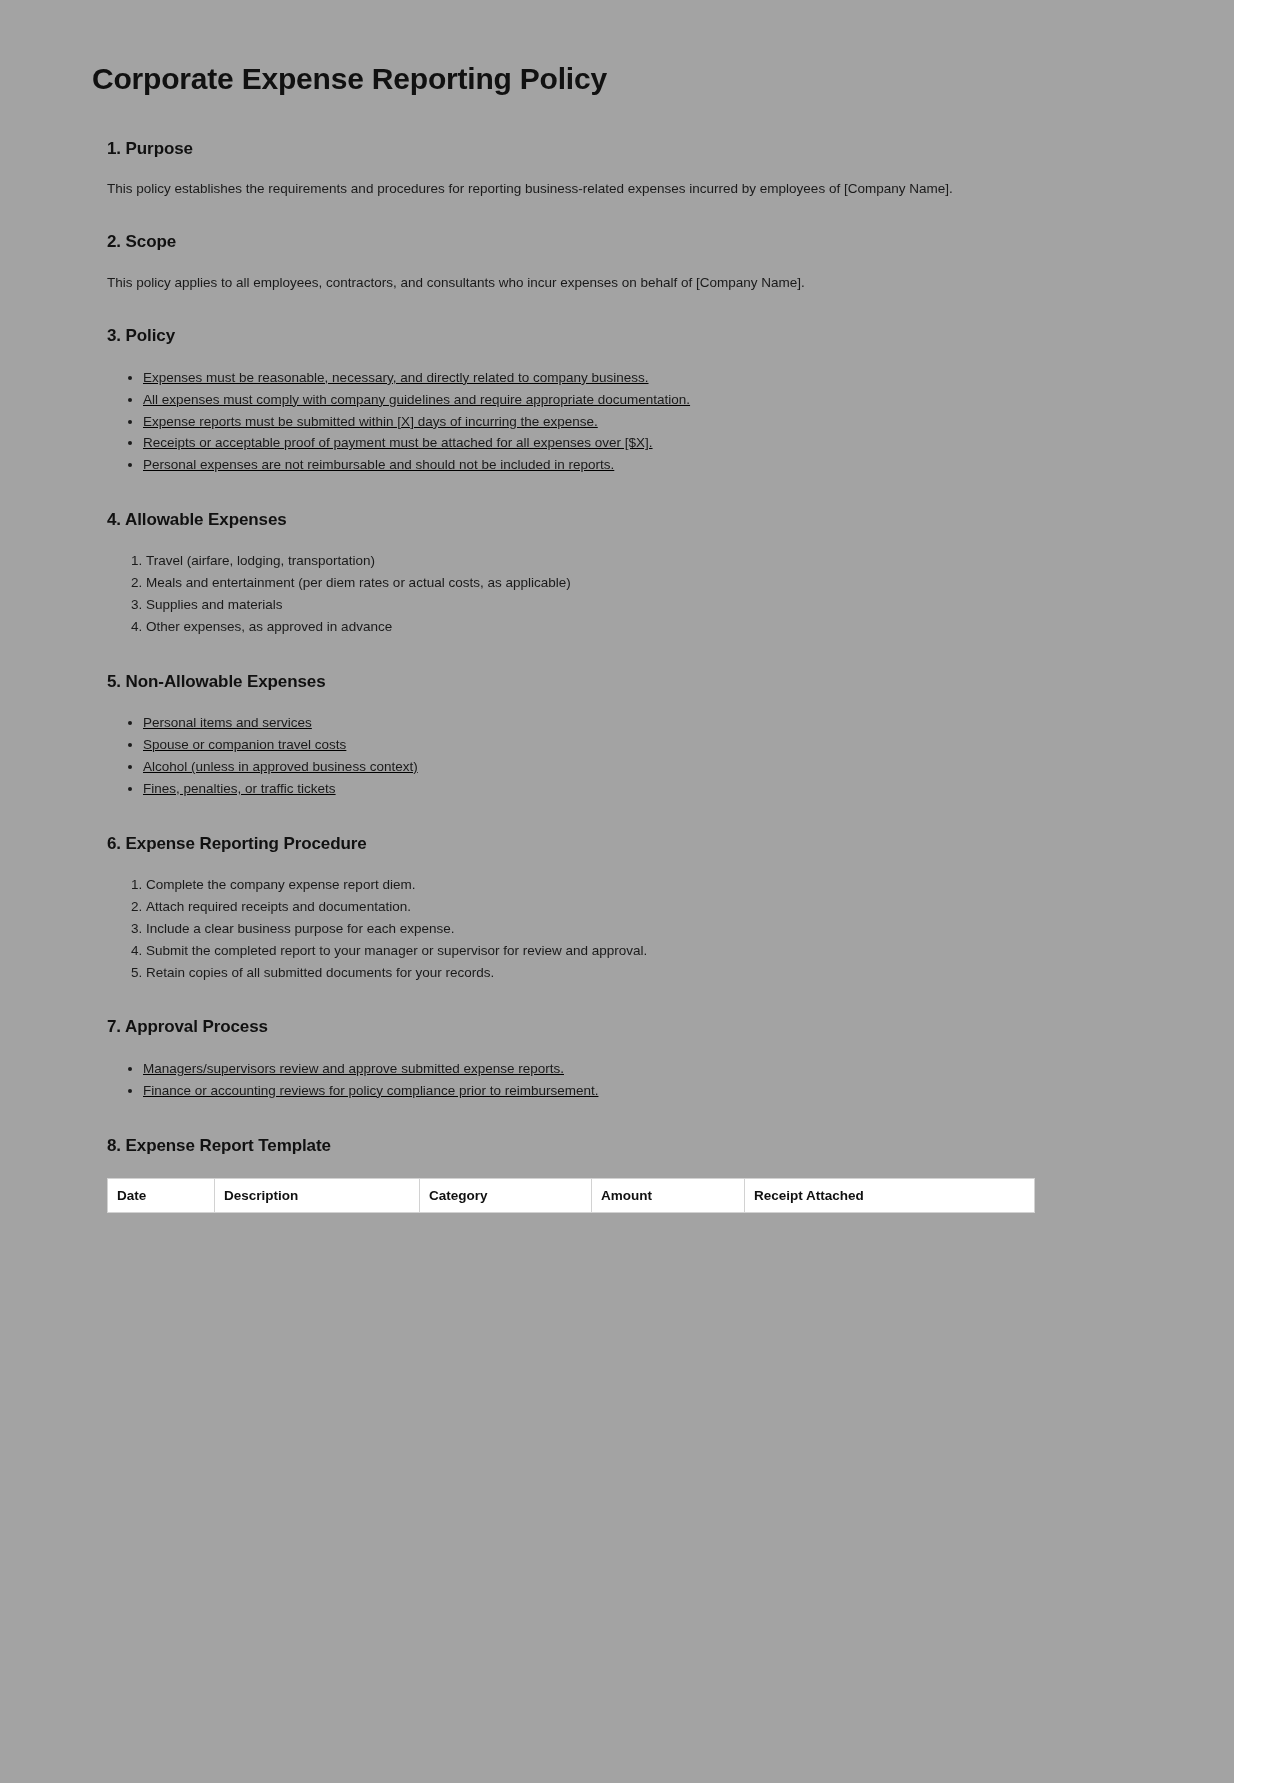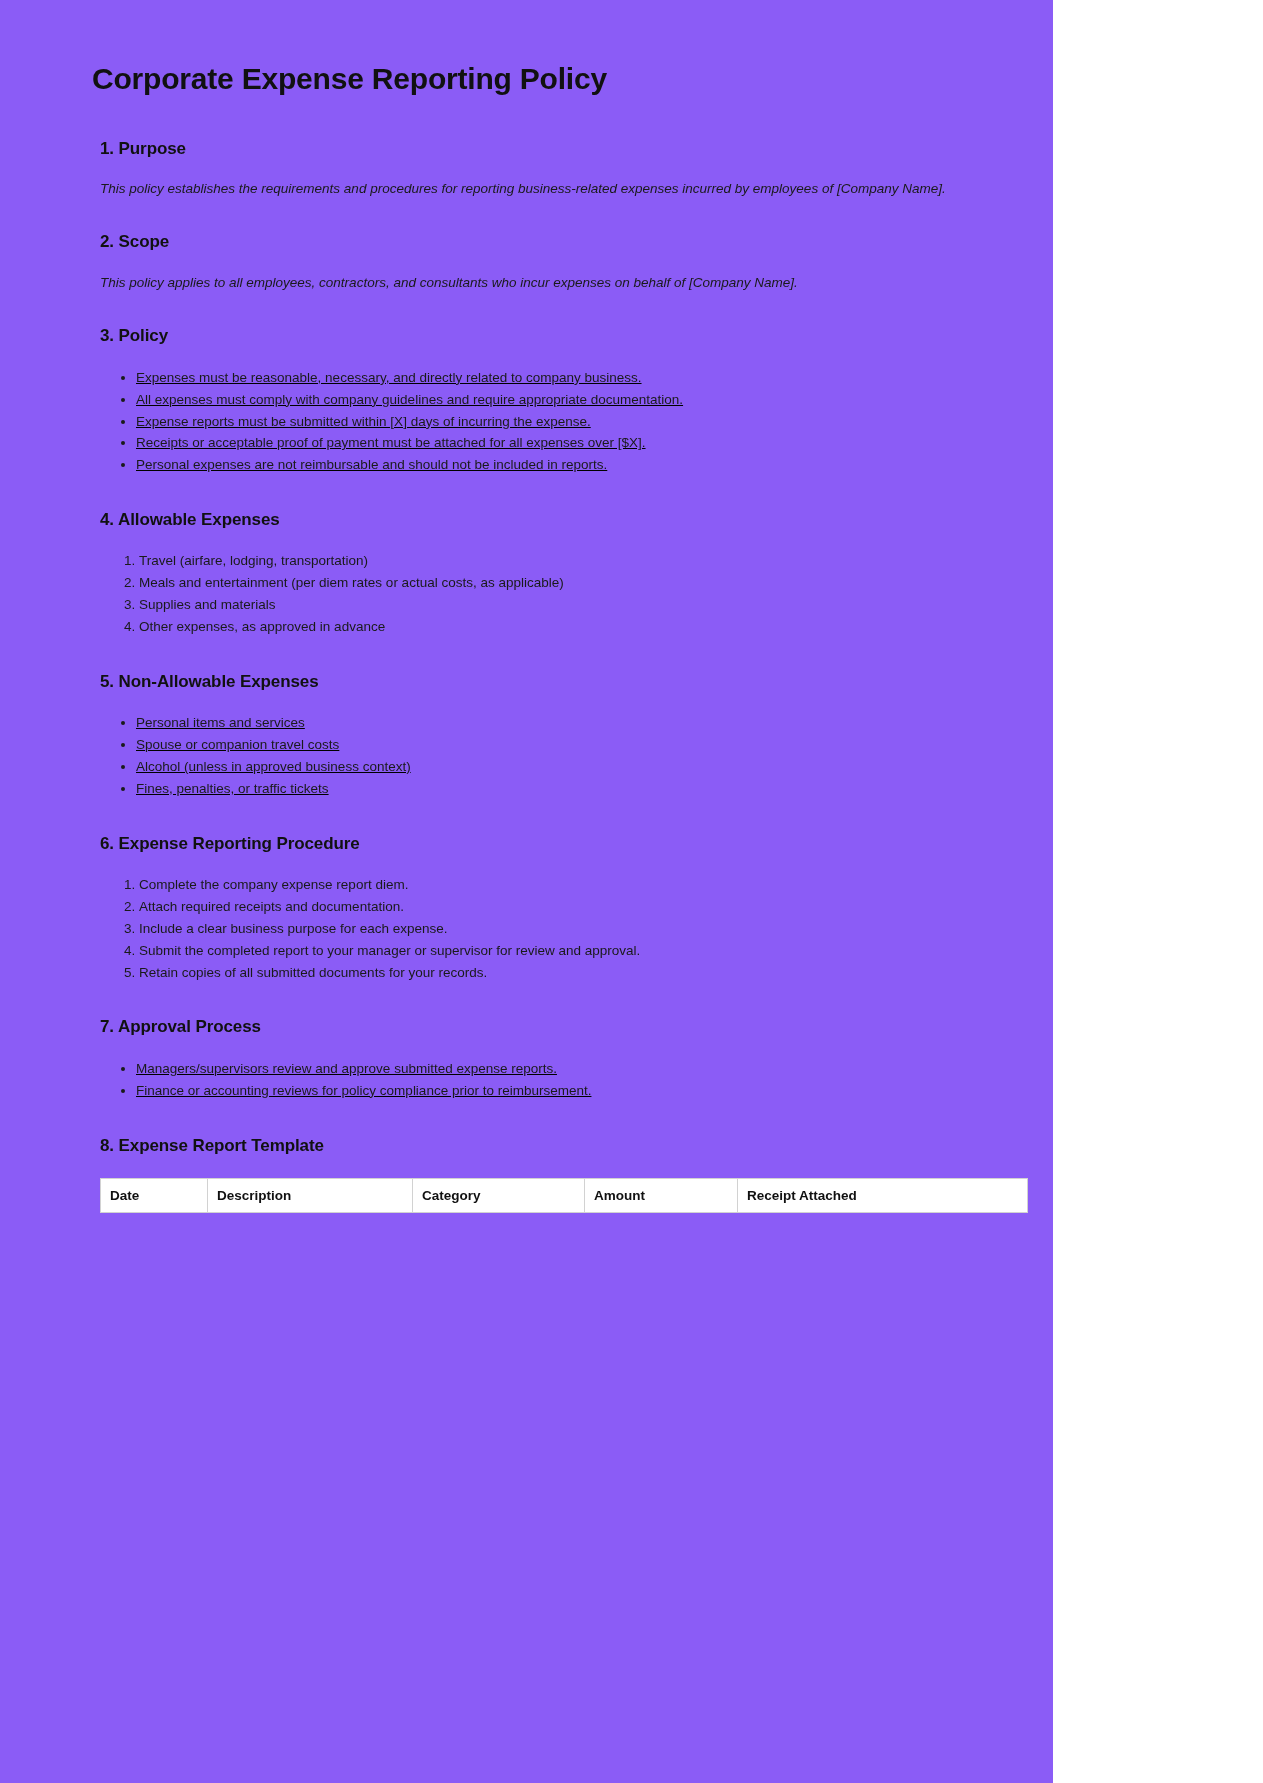--- a/index.html
+++ b/index.html
@@ -10,54 +10,53 @@
   }
   body {
     width: 1263px;
     height: 1783px;
     font-family: "Liberation Sans", "DejaVu Sans", sans-serif;
     color: #000000;
     -webkit-font-smoothing: antialiased;
   }
   .page {
     position: relative;
-    width: 1053px;
+    width: 1234px;
     min-height: 1783px;
     box-sizing: border-box;
     padding: 62px 92px 40px 92px;
-    background: #8b5cf6;
+    background: #a3a3a3;
   }
   .doc-title {
     font-size: 30px;
     font-weight: bold;
     line-height: 1.15;
     letter-spacing: -0.2px;
     margin: 0 0 42px 0;
     color: #111111;
   }
   .section {
-    margin: 8px;
+    margin: 15px;
   }
   h2.section-heading {
     font-size: 17px;
     font-weight: bold;
     line-height: 1.2;
     margin: 0 0 20px 0;
     color: #111111;
     letter-spacing: -0.1px;
   }
   .section + .section {
     margin-top: 34px;
   }
   p.para {
     font-size: 13.5px;
     line-height: 1.45;
     margin: 0;
     color: #1a1a1a;
-    font-style: italic;
   }
   ul.bullets, ol.numbers {
     margin: 0;
     padding-left: 36px;
   }
   ul.bullets li, ol.numbers li {
     font-size: 13.5px;
     line-height: 1.62;
     color: #1a1a1a;
   }

